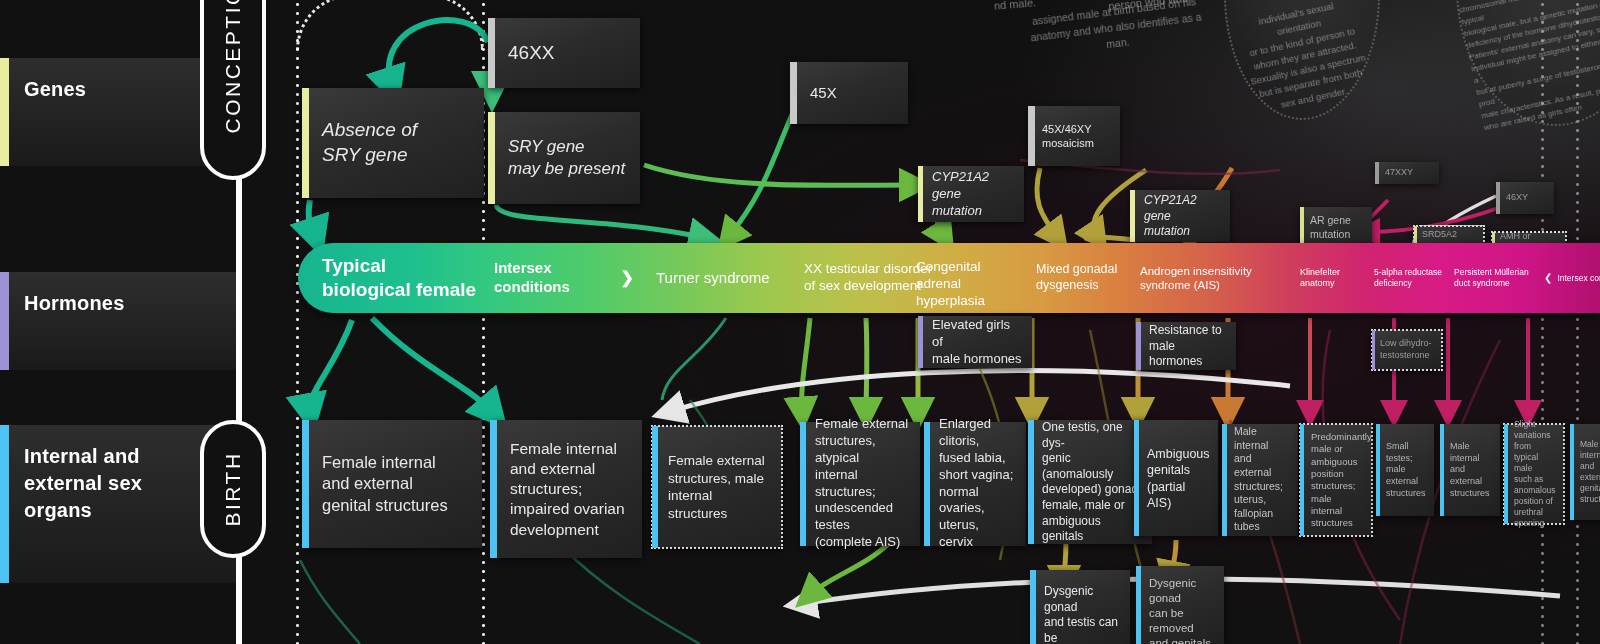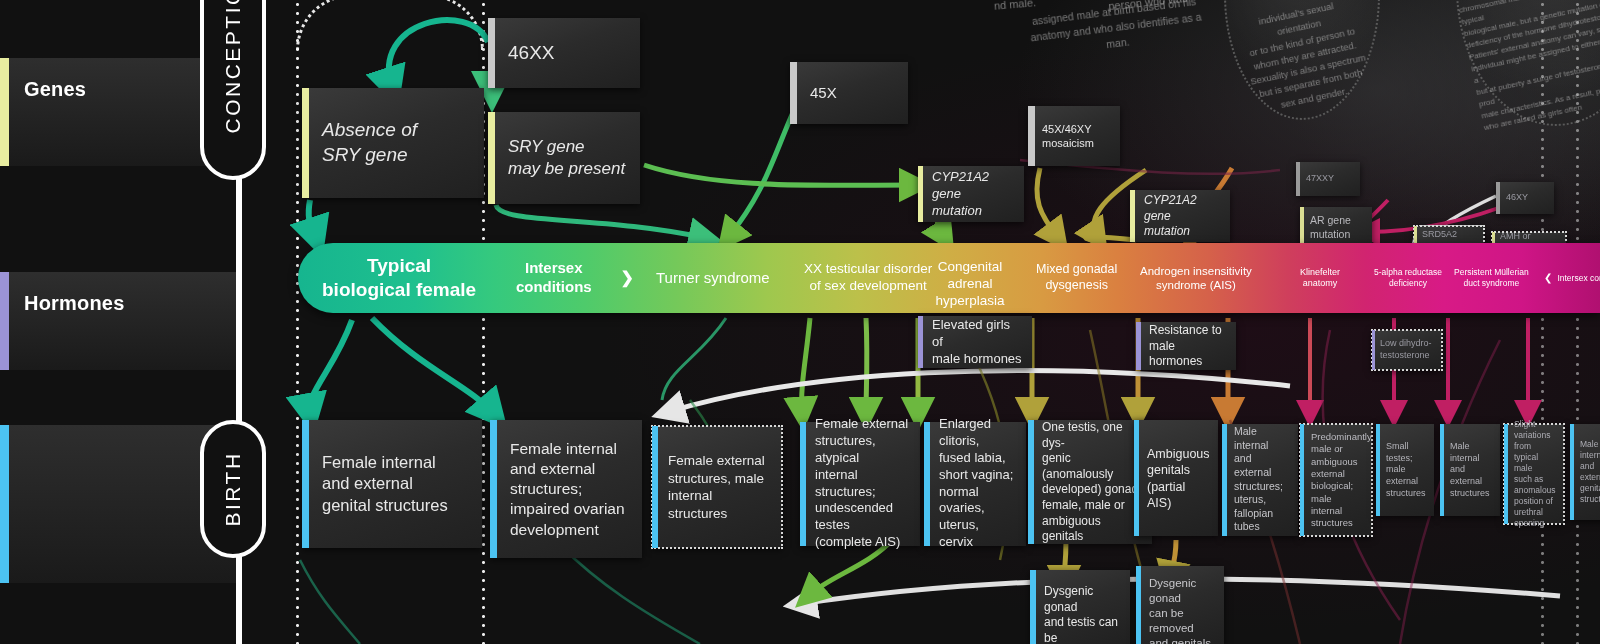--- a/index.html
+++ b/index.html
@@ -52,21 +52,21 @@
   .xtiny .txt{ font-size:9px;  color:#9a9aa2; }
 
   
   .spectrum{ position:absolute; left:298px; top:243px; width:1302px; height:70px;
              border-top-left-radius:35px; border-bottom-left-radius:35px;
              background:linear-gradient(90deg,
                #16b58f 0%, #1fc08e 9%, #35c97e 15%, #4ecb6b 22%,
                #74c95a 29%, #9ec84e 36%, #bcc04a 43%, #cfae45 50%,
                #d89b42 57%, #da8040 63%, #d5614a 70%, #cf3f5c 76%,
                #d12470 82%, #d81a86 88%, #cf1586 94%, #b01070 100%);
-             box-shadow:0 3px 10px rgba(0,0,0,.6);text-align:center; }
+             box-shadow:0 3px 10px rgba(0,0,0,.6); }
   .spectrum .seg{ position:absolute; top:0; bottom:0; display:flex; align-items:center; }
   .spectrum .seg span{ color:#ffffff; line-height:1.25; }
   .lead{ font-weight:bold; font-size:19px; }
   .sp1{ font-size:15px; } .sp2{ font-size:13.5px; } .sp3{ font-size:11px; } .sp4{ font-size:8.5px; }
   .chev{ font-size:16px; }
 
   
   .blob{ position:absolute; color:#c9c9c9; line-height:1.5; opacity:.55;
          text-align:center; filter:blur(.4px); }
   .blobcirc{ position:absolute; border:2px dotted #5a5a5a; border-radius:50%;
@@ -104,20 +104,23 @@
   <div class="railrow" style="top:58px;height:108px;width:236px;">
     <div class="accent" style="background:#e8eda0;"></div>
     <div class="lbl" style="white-space:pre-line;">Genes</div>
   </div>
   <div class="railrow" style="top:272px;height:98px;width:236px;">
     <div class="accent" style="background:#9b93d6;"></div>
     <div class="lbl" style="white-space:pre-line;">Hormones</div>
   </div>
   <div class="railrow" style="top:425px;height:158px;width:236px;">
     <div class="accent" style="background:#4cc3f2;"></div>
+    <div class="lbl" style="white-space:pre-line;">Internal and
+external sex
+organs</div>
   </div>
 
   <div class="spine"></div>
   <div class="pill" style="top:-78px;height:258px;">
     <span>CONCEPTION</span>
   </div>
   <div class="pill" style="top:420px;height:138px;">
     <span>BIRTH</span>
   </div>
 
@@ -223,21 +226,21 @@
     <div class="bar" style="background:#c9c9c9;"></div>
     <div class="txt" style="font-size:15px;white-space:pre-line;">45X</div>
   </div>
 
   <div class="card" style="left:1028px;top:106px;width:92px;height:60px;">
     <div class="bar" style="background:#c9c9c9;"></div>
     <div class="txt" style="font-size:11px;white-space:pre-line;left:14px;">45X/46XY
 mosaicism</div>
   </div>
 
-  <div class="card xtiny" style="left:1296px;top:162px;width:64px;height:34px;">
+  <div class="card xtiny" style="left:1375px;top:162px;width:64px;height:22px;">
     <div class="bar" style="background:#9a9a9a;width:4px;"></div>
     <div class="txt" style="white-space:pre-line;left:10px;">47XXY</div>
   </div>
 
   <div class="card xtiny" style="left:1496px;top:182px;width:58px;height:32px;">
     <div class="bar" style="background:#9a9a9a;width:4px;"></div>
     <div class="txt" style="white-space:pre-line;left:10px;">46XY</div>
   </div>
 
   <div class="card" style="left:302px;top:88px;width:182px;height:110px;">
@@ -413,21 +416,21 @@
     <div class="txt" style="font-size:10.5px;white-space:pre-line;left:12px;color:#c6c6ca;">Male internal
 and external
 structures; uterus,
 fallopian tubes</div>
   </div>
 
   <div class="card dashed" style="left:1300px;top:424px;width:72px;height:112px;">
     <div class="bar" style="background:#4cc3f2;width:4px;"></div>
     <div class="txt" style="font-size:9.5px;white-space:pre-line;left:11px;color:#bcbcc2;">Predominantly
 male or ambiguous
-external biological;
+position structures;
 male internal
 structures</div>
   </div>
 
   <div class="card" style="left:1376px;top:424px;width:58px;height:92px;">
     <div class="bar" style="background:#4cc3f2;width:4px;"></div>
     <div class="txt" style="font-size:9px;white-space:pre-line;left:10px;color:#b4b4ba;">Small testes;
 male external
 structures</div>
   </div>

